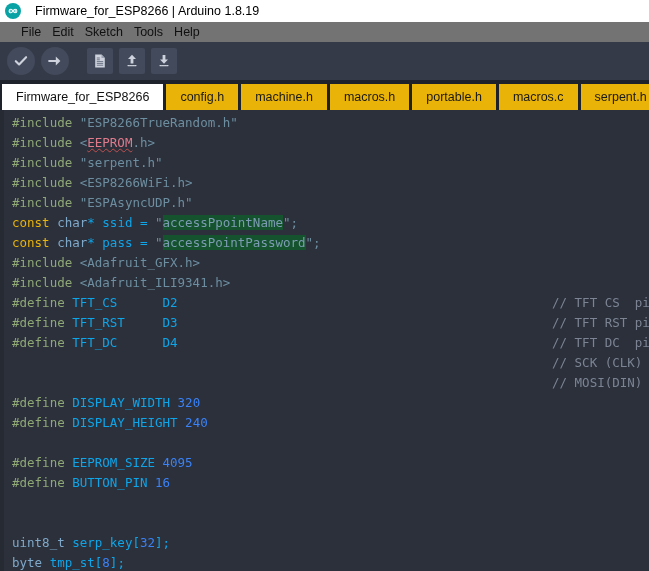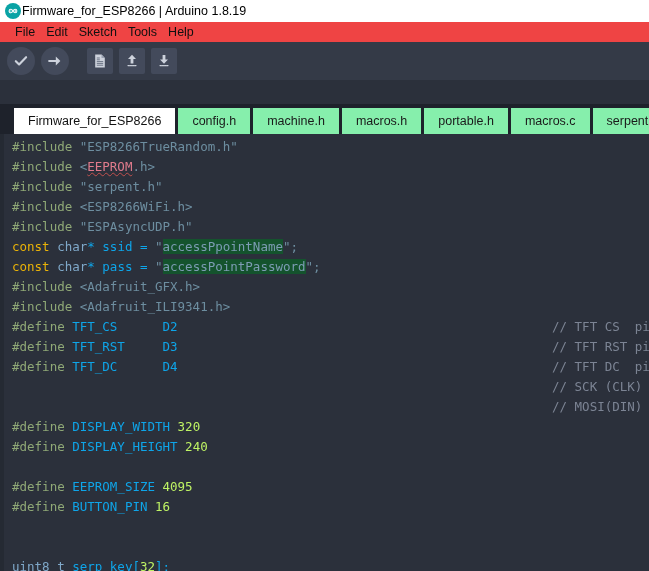--- a/index.html
+++ b/index.html
@@ -38,34 +38,34 @@
     height: 16px;
     border-radius: 50%;
     background: #0aa3a5;
     display: flex;
     align-items: center;
     justify-content: center;
     flex: 0 0 auto;
   }
   .app-logo svg { display: block; }
   .title-text {
-    margin-left: 1px;
+    margin-left: 14px;
     font-size: 12.5px;
     color: #000000;
     white-space: nowrap;
     font-family: "Liberation Sans", sans-serif;
   }
 
   
   .menu-bar {
     height: 20px;
-    background: #ef4444;
+    background: #737373;
     display: flex;
     align-items: flex-end;
-    padding-left: 10px;
+    padding-left: 16px;
     flex: 0 0 auto;
   }
   .menu-item {
     font-size: 12.5px;
     color: #101010;
     padding: 0 6px 0 5px;
     white-space: nowrap;
     cursor: default;
     line-height: 20px;
   }
@@ -101,32 +101,31 @@
   }
   .tb-gap { width: 6px; flex: 0 0 auto; }
   .tb-btn svg { display: block; }
 
   
   .tab-strip {
     height: 30px;
     background: #1e222b;
     display: flex;
     align-items: flex-end;
-    padding-left: 14px;
-    flex: 0 0 auto;
-    overflow: hidden;
-    margin-top: 24px;
+    padding-left: 2px;
+    flex: 0 0 auto;
+    overflow: hidden;
   }
   .tab {
     height: 26px;
     line-height: 26px;
     padding: 0 14px;
     font-size: 12.5px;
     color: #1a1a1a;
-    background: #86efac;
+    background: #eab308;
     margin-right: 3px;
     white-space: nowrap;
     cursor: pointer;
     font-family: "Liberation Sans", sans-serif;
     flex: 0 0 auto;
   }
   .tab.active {
     background: #ffffff;
     color: #111111;
   }
@@ -174,21 +173,21 @@
     white-space: pre;
     color: #7c8494;
   }
 
   
   .t-pre   { color: #8fa876; }
   .t-str   { color: #6d8ea0; }
   .t-hl    { color: #7d9cb4; background: #14532d; }
   .t-kw    { color: #eab308; }
   .t-type  { color: #7fa8c9; }
-  .t-num   { color: #bef264; }
+  .t-num   { color: #3b82f6; }
   .t-plain { color: #0ea5e9; }
   .t-pink  { color: #e07b8c; text-decoration: underline; text-decoration-color: #c0504d; text-decoration-style: wavy; text-decoration-thickness: 1px; }
 </style>
 </head>
 <body>
 
 <div class="app-window">
 
   <div class="title-bar">
     <div class="app-logo">

